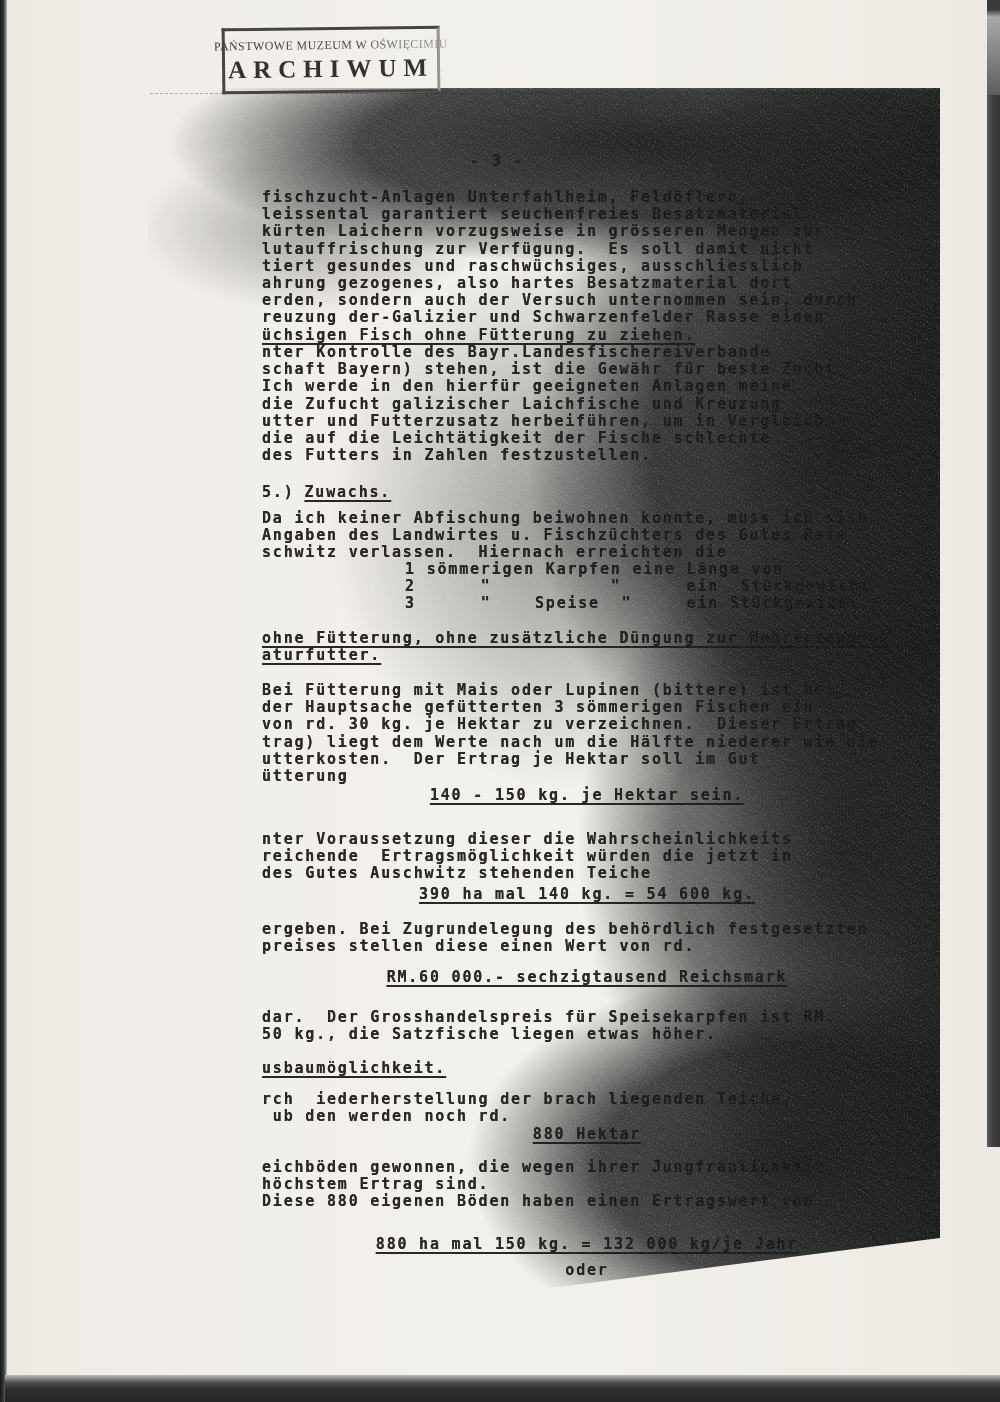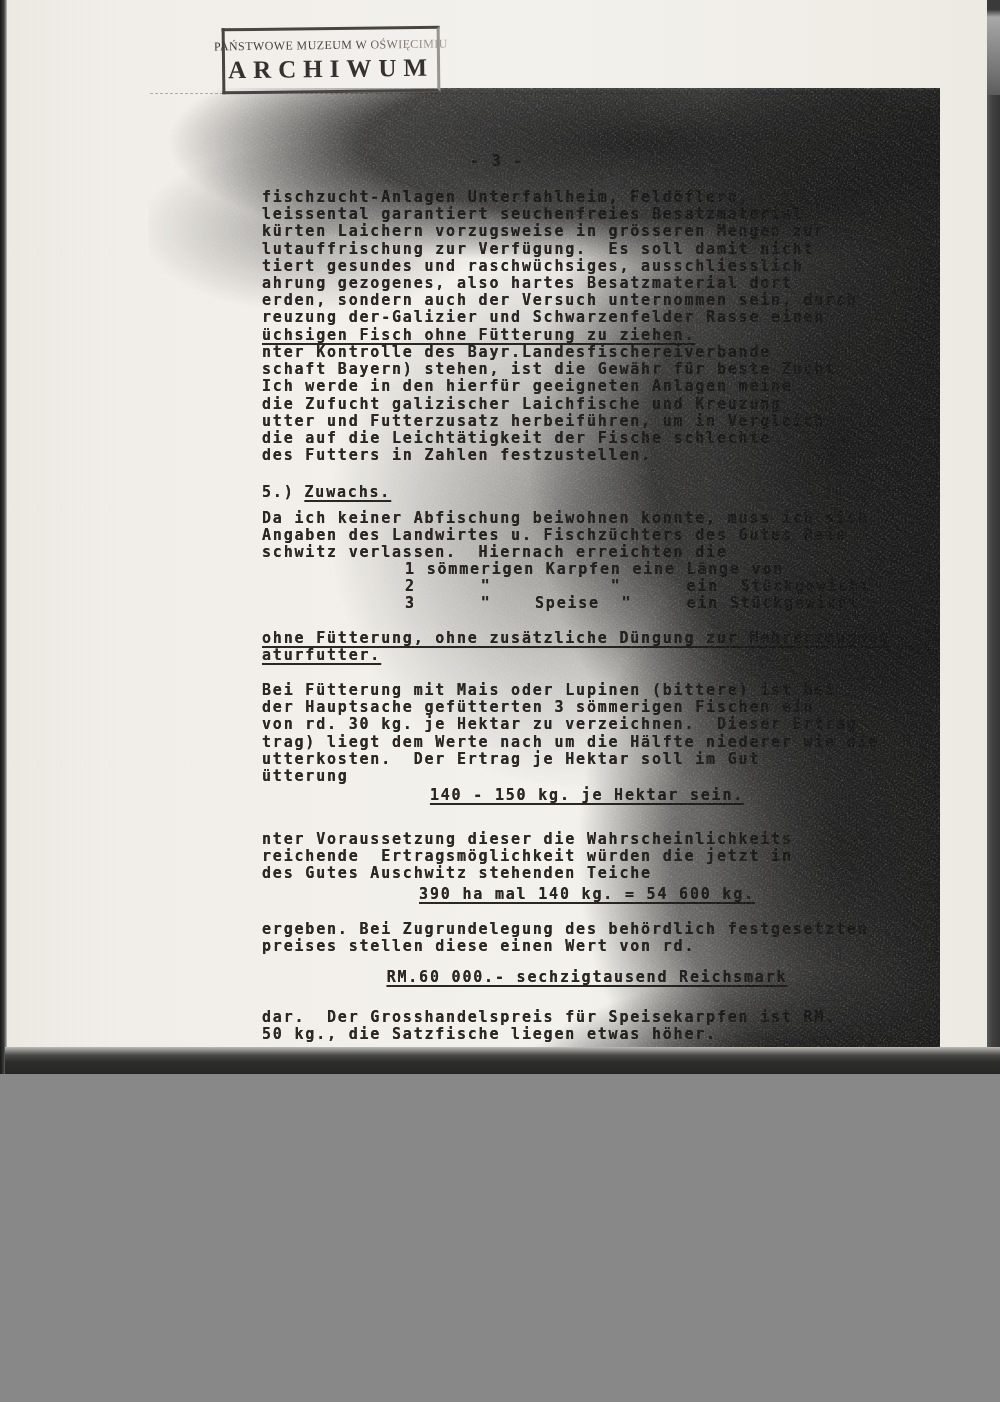--- a/index.html
+++ b/index.html
@@ -1,17 +1,17 @@
 <!DOCTYPE html>
 <html><head>
 <meta charset="utf-8">
 <style>
   html,body{margin:0;padding:0;background:#888;}
   .page{
-    position:relative;width:1000px;height:1074px;margin:0 auto;
+    position:relative;width:1000px;height:1402px;margin:0 auto;
     background:linear-gradient(90deg,#ecE9e3 0%,#f1eee9 12%,#f3f1ec 55%,#efece6 90%,#ece9e2 100%);
     overflow:hidden;font-family:"DejaVu Sans Mono","Liberation Mono",monospace;
   }
   
   .edge-left{position:absolute;left:0;top:0;width:7px;height:1402px;
     background:linear-gradient(90deg,#161616 0%,#3c3c3c 55%,#8a8a8a 85%,#c9c7c2 100%);}
   .edge-right-top{position:absolute;right:0;top:0;width:13px;height:95px;
     background:linear-gradient(180deg,#3a3a3a 0%,#3a3a3a 10%,#a8a8a8 18%,#8f8f8f 45%,#757575 75%,#5c5c5c 100%);}
   .edge-right{position:absolute;right:0;top:95px;width:13px;height:1052px;
     background:linear-gradient(90deg,#5a5a5a 0%,#414141 40%,#353535 100%);}

